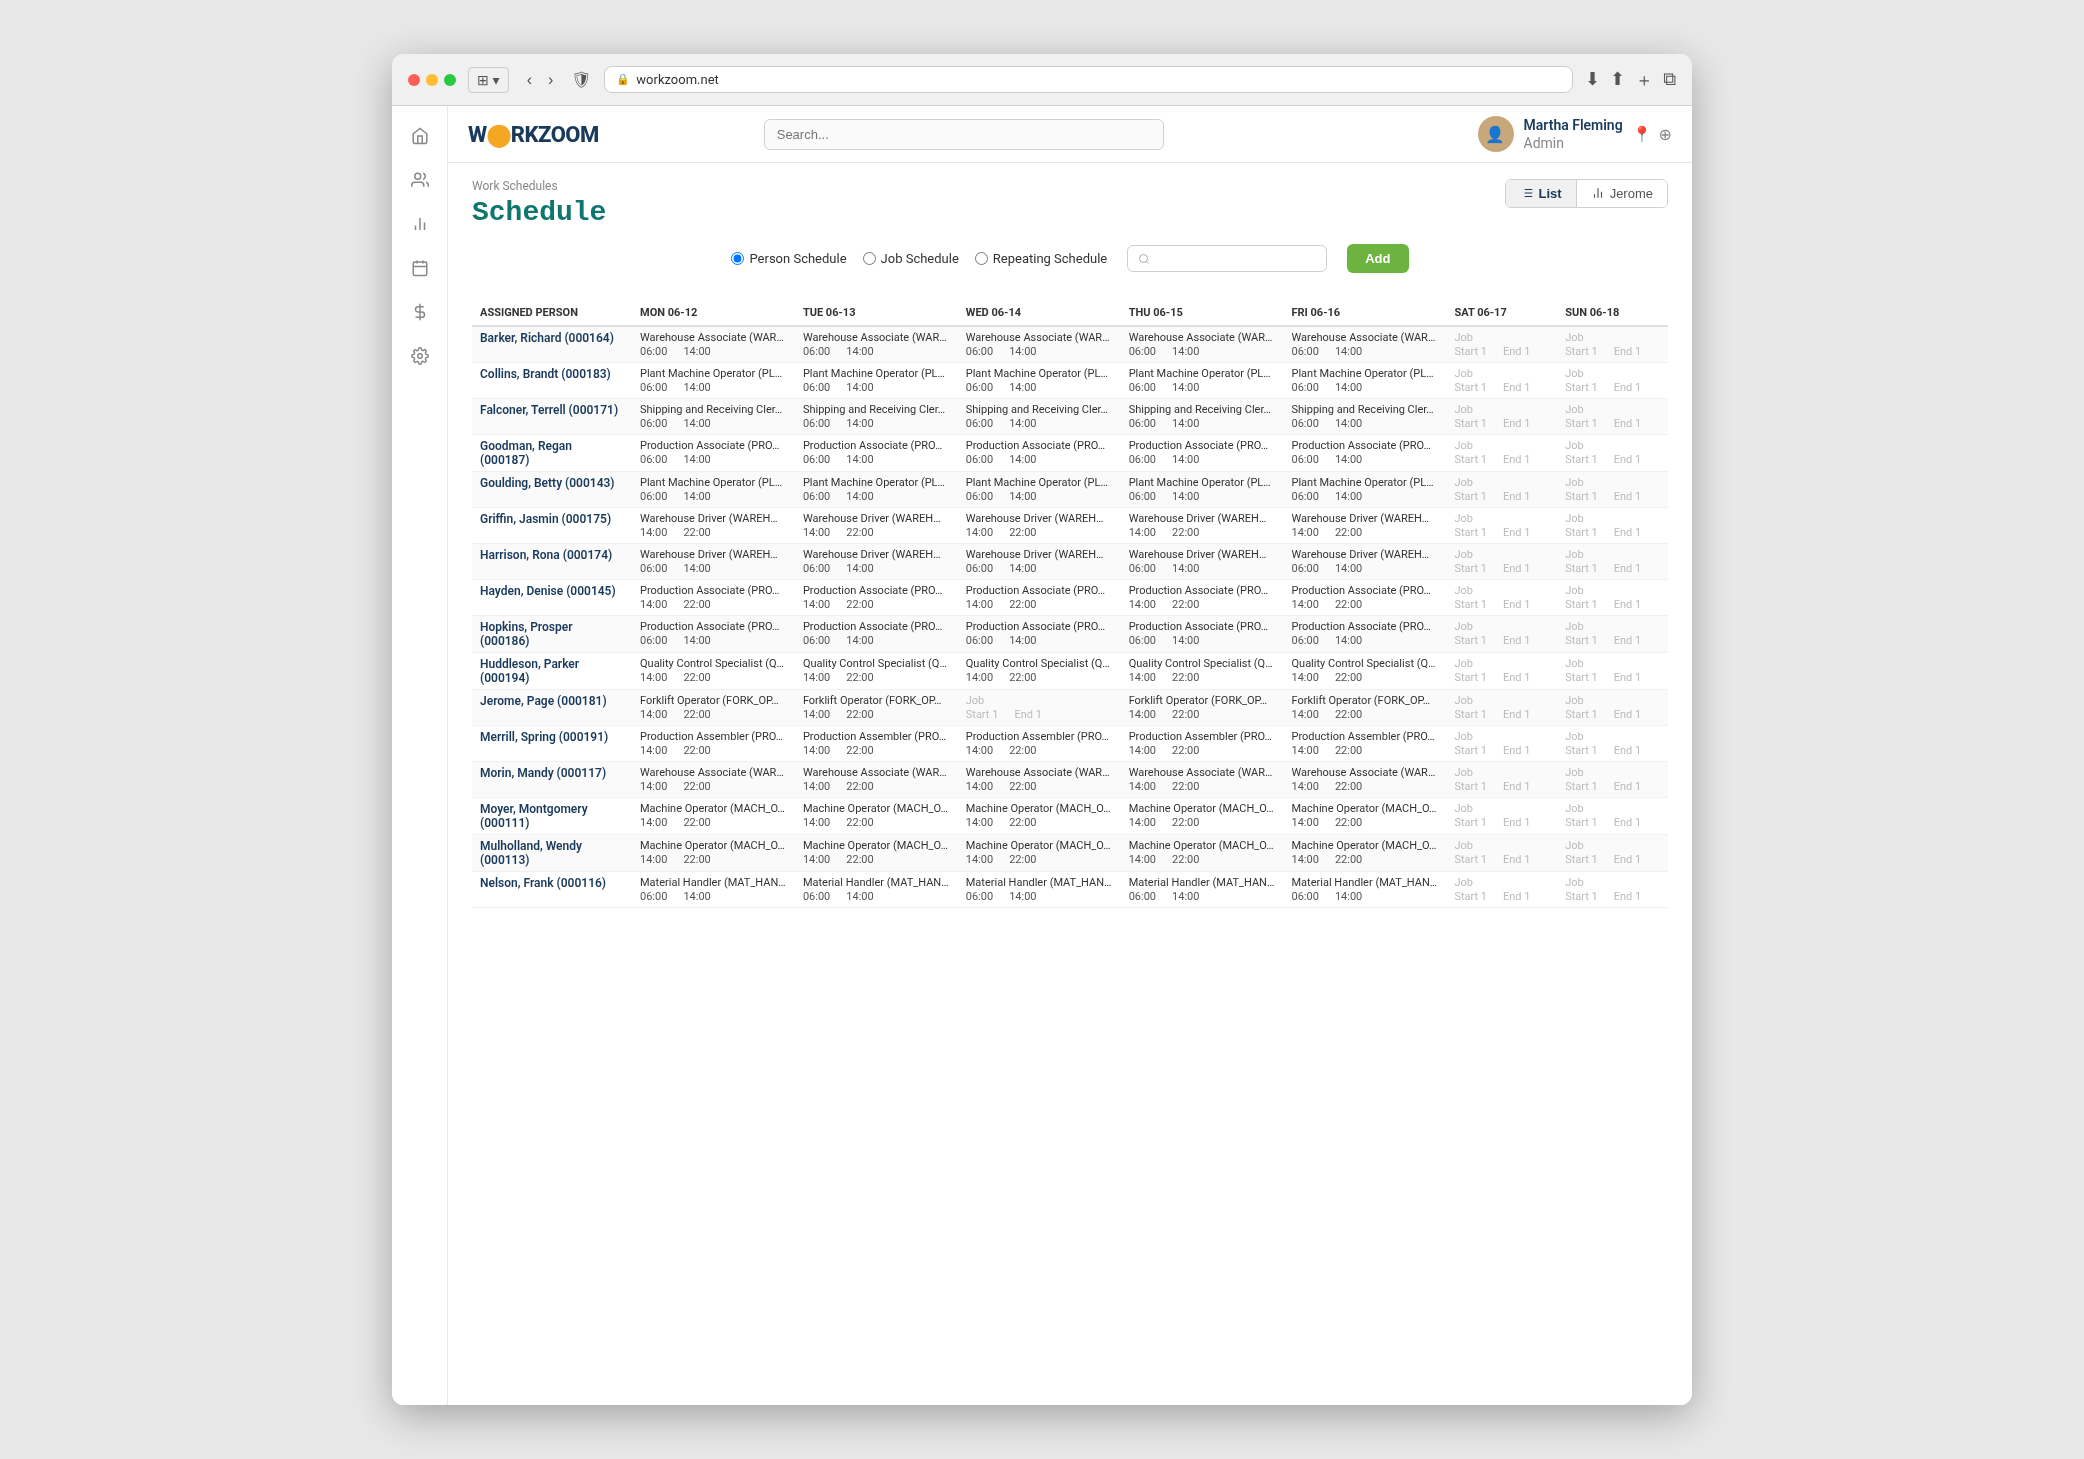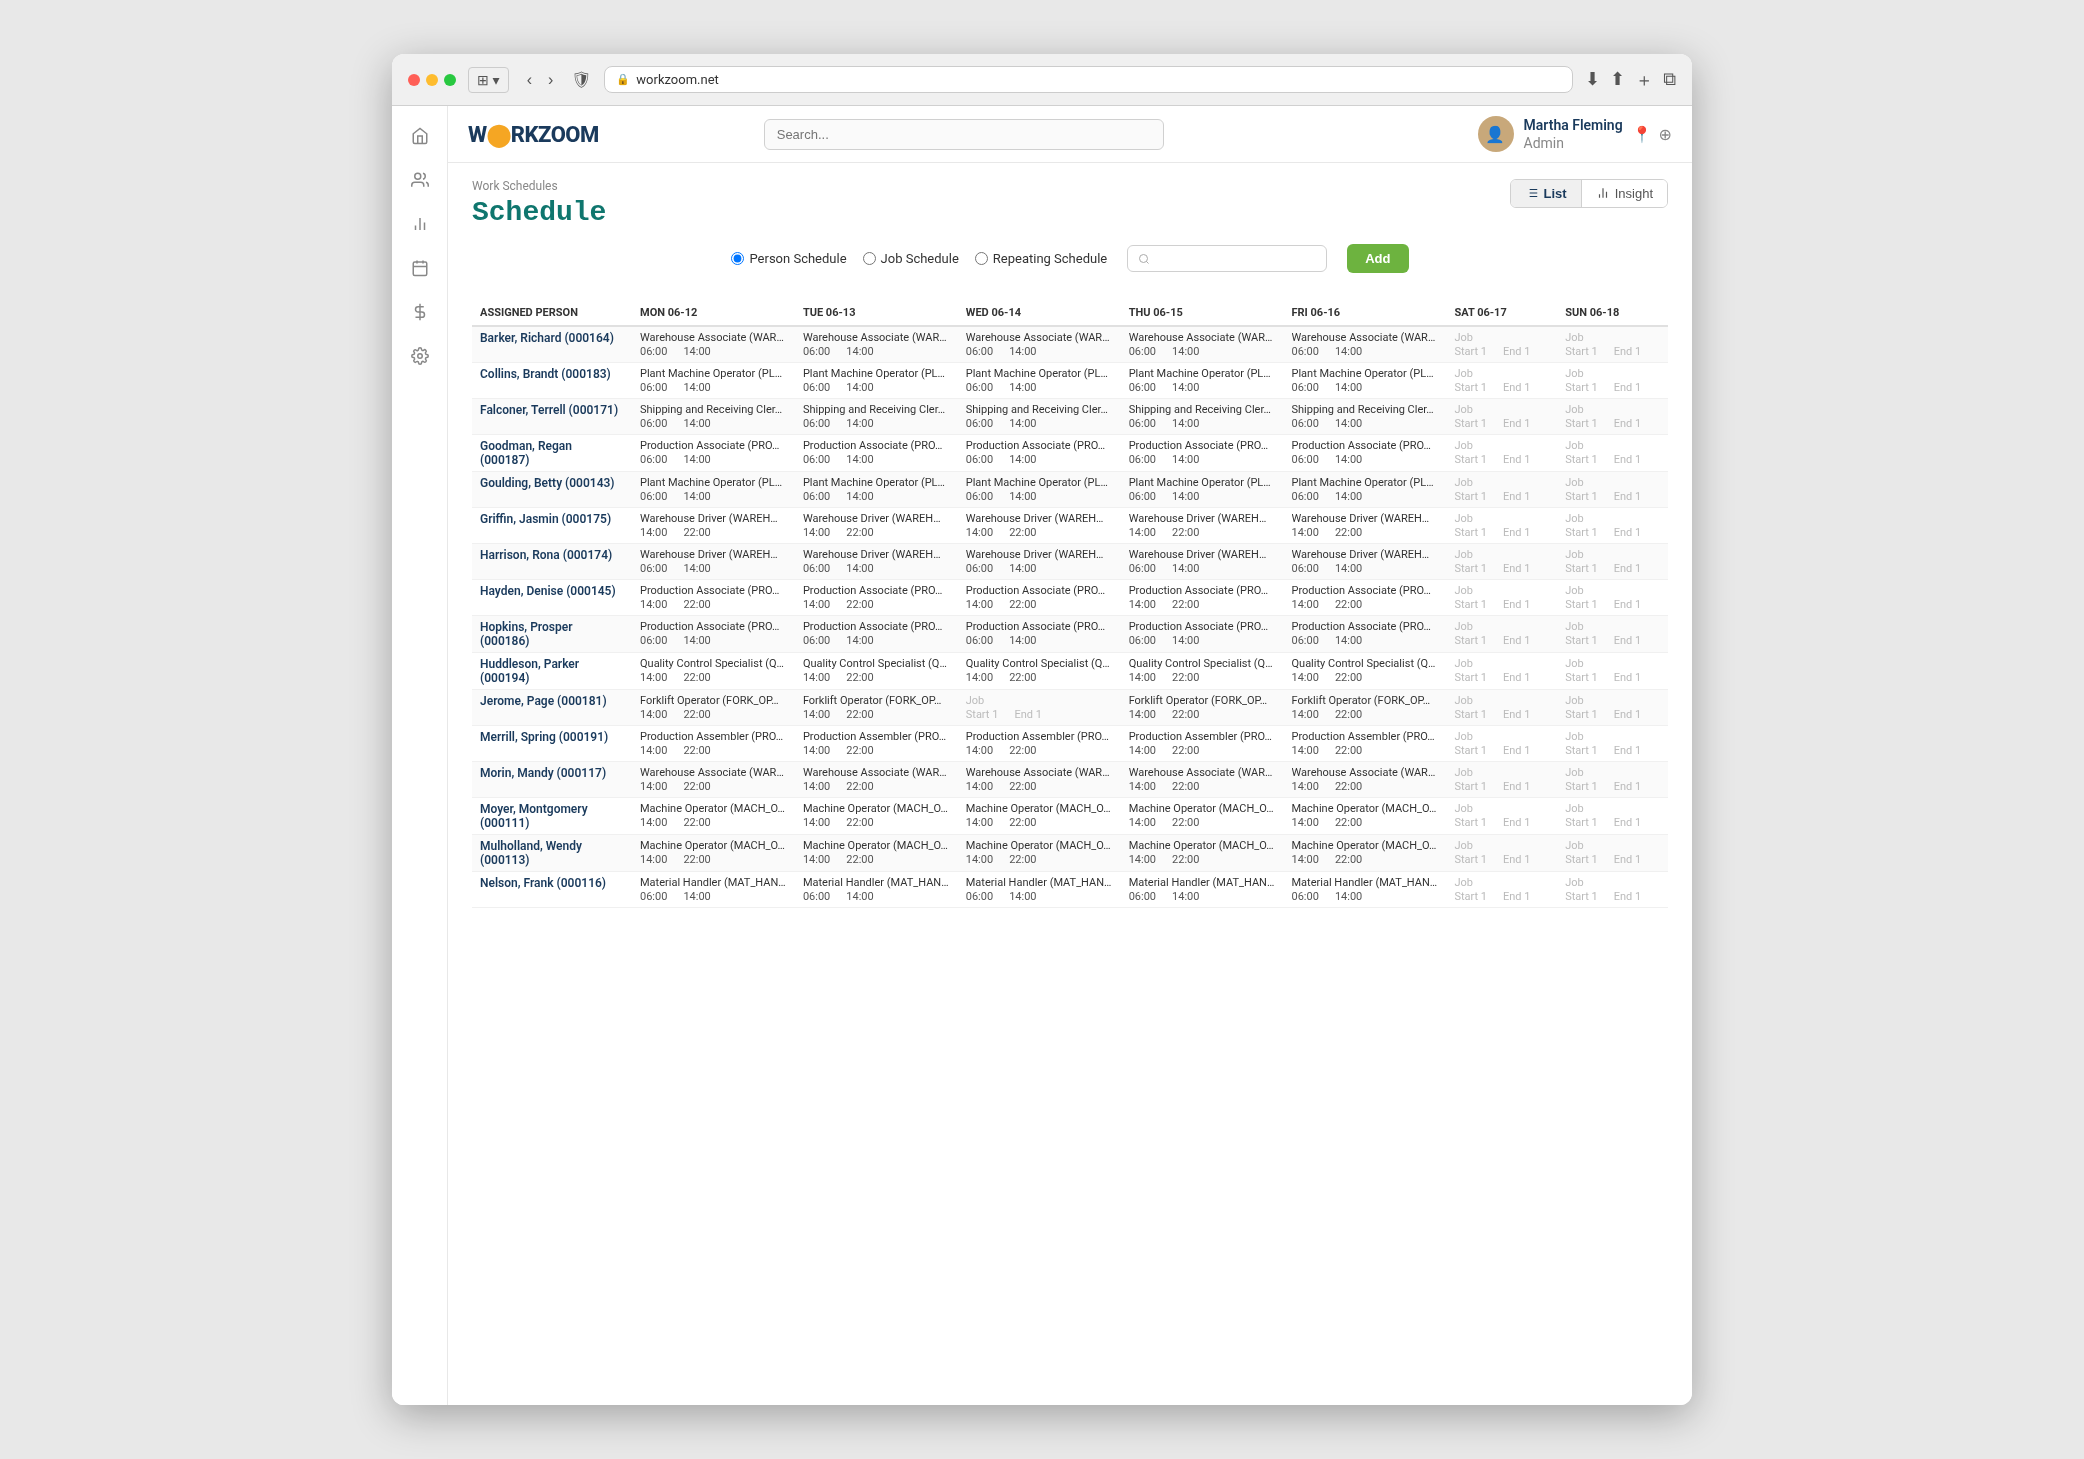--- a/index.html
+++ b/index.html
@@ -380,21 +380,21 @@
                   <line x1="3" y1="18" x2="3.01" y2="18"></line>
                 </svg>
               <span>List</span>
             </button>
             <button class="toggle-btn">
               <svg width="14" height="14" viewBox="0 0 24 24" fill="none" stroke="currentColor" stroke-width="2">
                   <line x1="18" y1="20" x2="18" y2="10"></line>
                   <line x1="12" y1="20" x2="12" y2="4"></line>
                   <line x1="6" y1="20" x2="6" y2="14"></line>
                 </svg>
-              <span>Insight</span>
+              <span>Jerome</span>
             </button>
           </div>
         </div>
 
         <div class="filter-row">
           <div class="radio-group">
             <label class="radio-label">
               <input type="radio" name="schedule_type" checked="" style="">
               <span>Person Schedule</span>
             </label>

